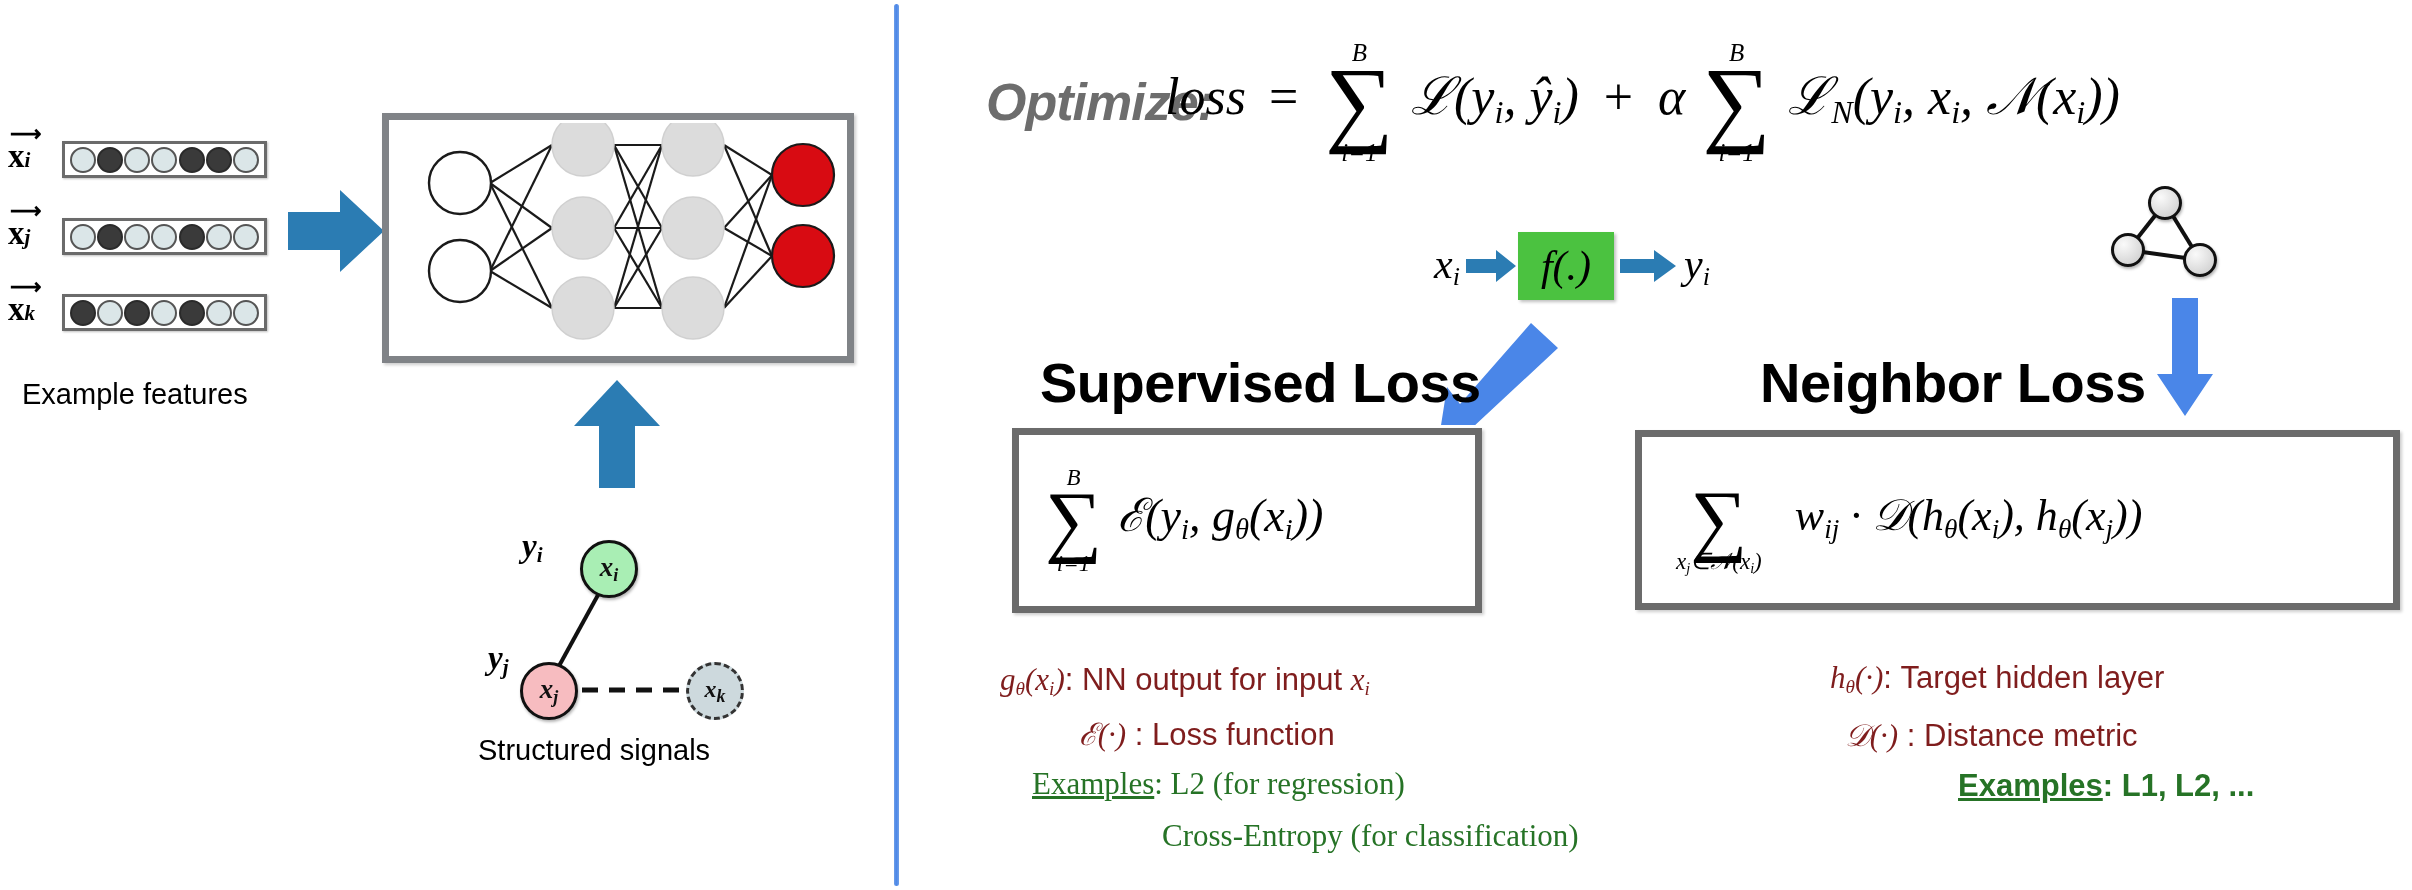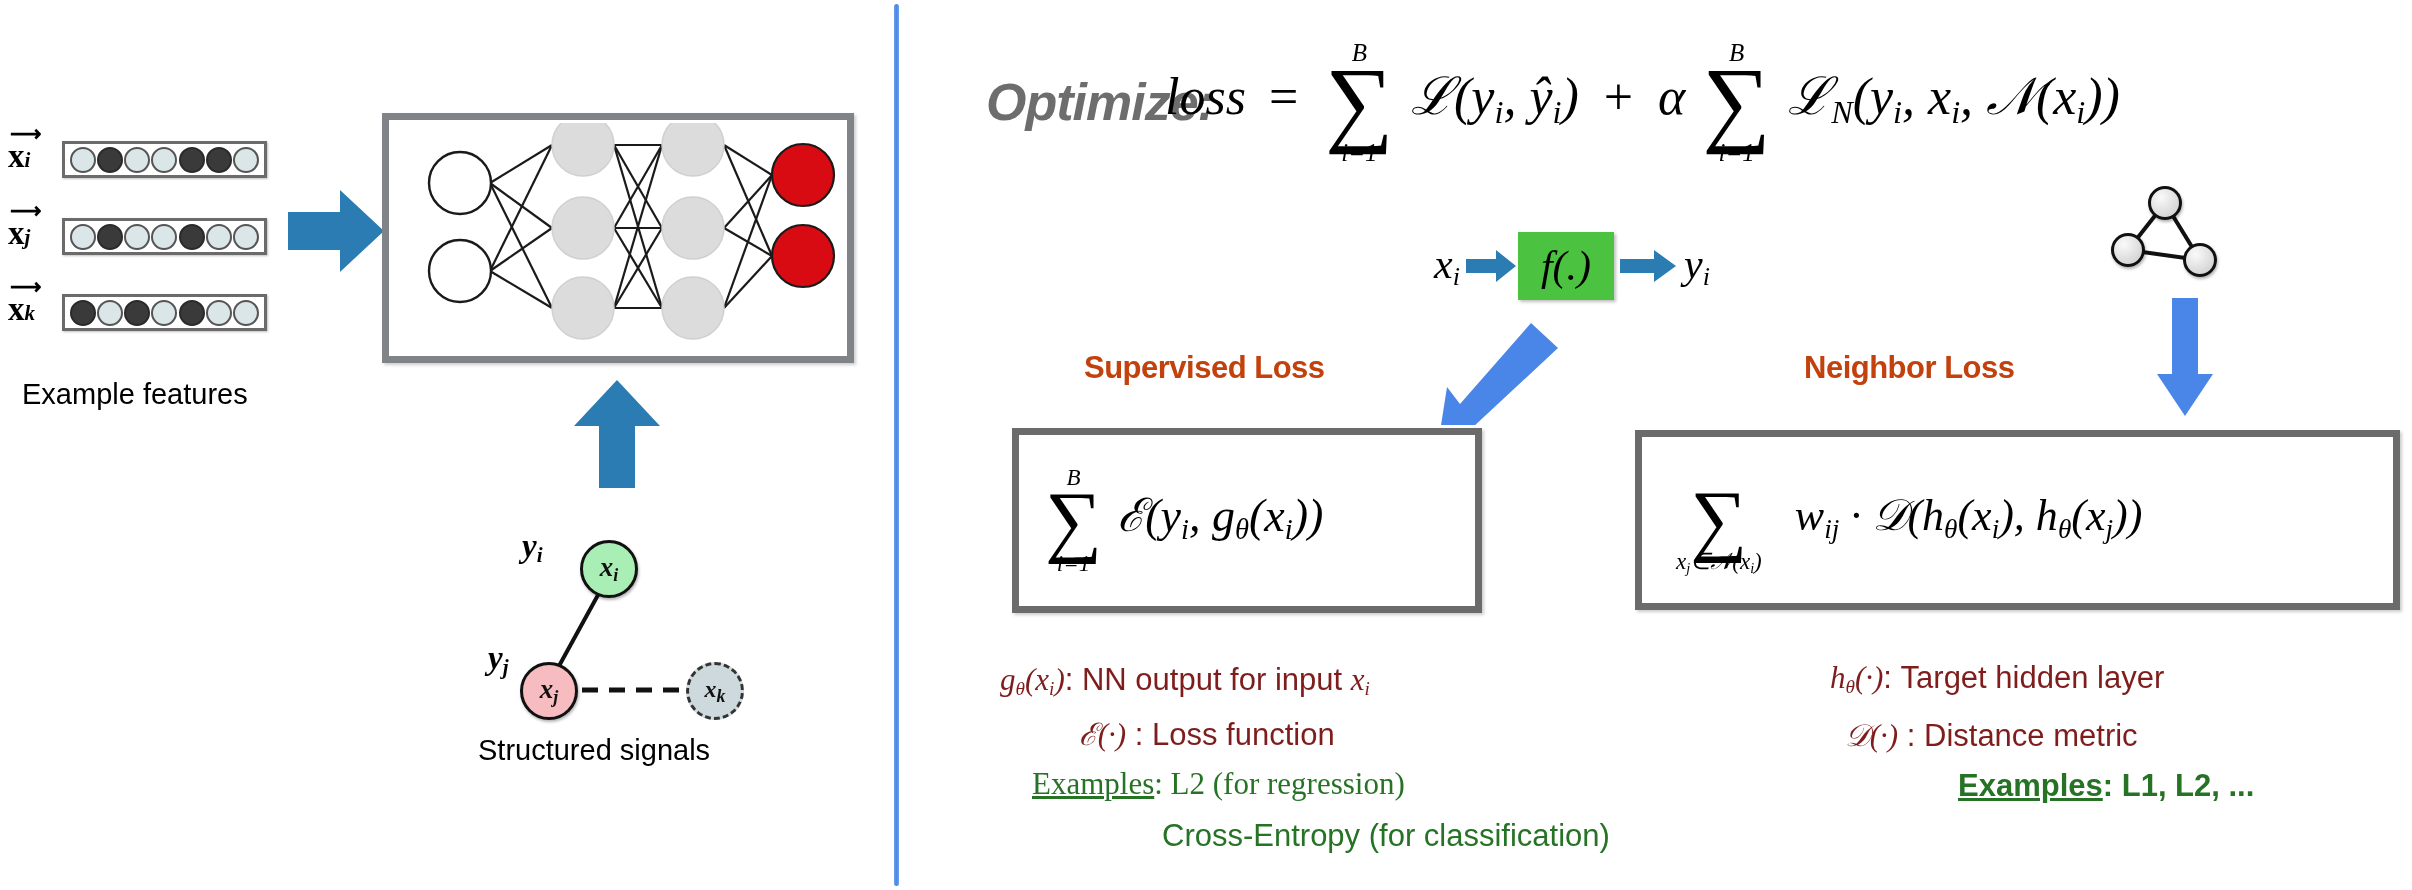--- a/index.html
+++ b/index.html
@@ -72,21 +72,21 @@
 
   
   #fbox{left:1518px;top:232px;width:96px;height:68px;background:#4bc240;
     box-shadow:2px 2px 3px rgba(0,0,0,.25);
     display:flex;align-items:center;justify-content:center;
     font-family:"Liberation Serif",serif;font-style:italic;font-size:42px;color:#000;}
   #xi-in{left:1434px;top:240px;font-size:42px;}
   #yi-out{left:1684px;top:240px;font-size:42px;}
 
   
-  .sectitle{font-size:31px;font-weight:bold;color:#c2410c;letter-spacing:-.5px;margin-left:44px;}
+  .sectitle{font-size:56px;font-weight:bold;color:#000000;letter-spacing:-.5px;}
 
   
   .fbox-outline{border:7px solid #6b6b6b;background:#fff;box-sizing:border-box;
     box-shadow:2px 2px 3px rgba(0,0,0,.2);display:flex;align-items:center;}
 
   
   .legend-line{font-size:31px;color:#7f1d1d;white-space:nowrap;}
   .legend-line .m{font-family:"Liberation Serif",serif;font-style:italic;}
   .green-ex{color:#267326;font-size:31px;white-space:nowrap;}
   .green-ex u{text-decoration:underline;}
@@ -290,21 +290,21 @@
 
 <div class="abs legend-line" style="left:1000px;top:662px;">
   <span class="m">g</span><sub class="m">θ</sub><span class="m">(x</span><sub class="m">i</sub><span class="m">)</span><span>: NN output for input </span><span class="m">x</span><sub class="m">i</sub>
 </div>
 <div class="abs legend-line" style="left:1079px;top:712px;">
   <span class="m">ℰ</span><span class="m">(·)</span><span> : Loss function</span>
 </div>
 <div class="abs green-ex" style="left:1032px;top:766px;font-family:Liberation Serif, serif;">
   <u>Examples</u><span>: L2 (for regression)</span>
 </div>
-<div class="abs green-ex" style="left:1162px;top:818px;">Cross-Entropy (for classification)</div>
+<div class="abs green-ex" style="left:1162px;top:818px;font-family:Liberation Serif, serif;">Cross-Entropy (for classification)</div>
 
 <div class="abs sectitle" style="left:1760px;top:350px;text-align:right;">Neighbor Loss</div>
 <div class="abs fbox-outline" style="left:1635px;top:430px;width:765px;height:180px;">
   <div class="eq" style="font-size:44px;padding-left:30px;">
     <span class="bigsum small" style="margin-right:22px;">
       <span class="lim" style="visibility:hidden;">.</span>
       <span class="sig">∑</span>
       <span class="lim"><span>x</span><sub>j</sub><span>∈𝒩(x</span><sub>i</sub><span>)</span></span>
     </span>
     <span class="cal"><span>w</span><sub>ij</sub><span> · </span><span>𝒟(h</span><sub>θ</sub><span>(x</span><sub>i</sub><span>), h</span><sub>θ</sub><span>(x</span><sub>j</sub><span>))</span></span>

